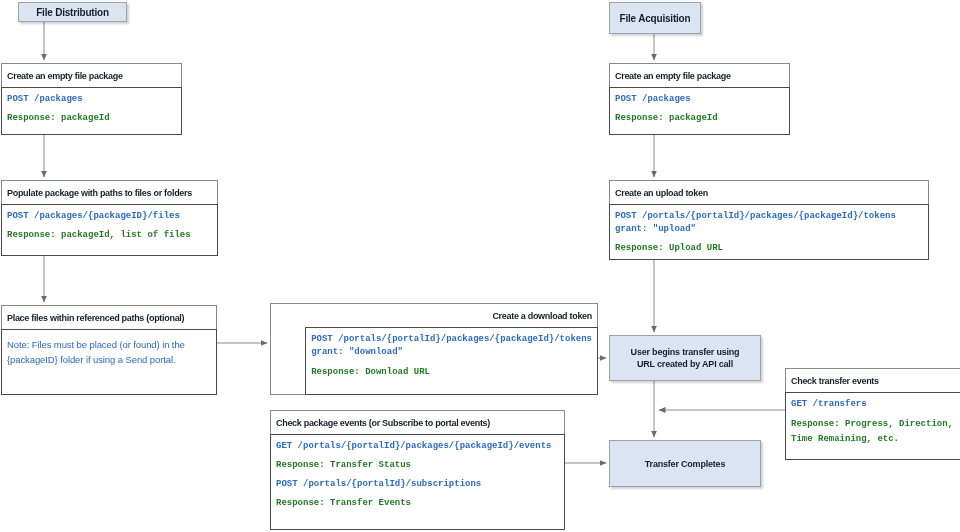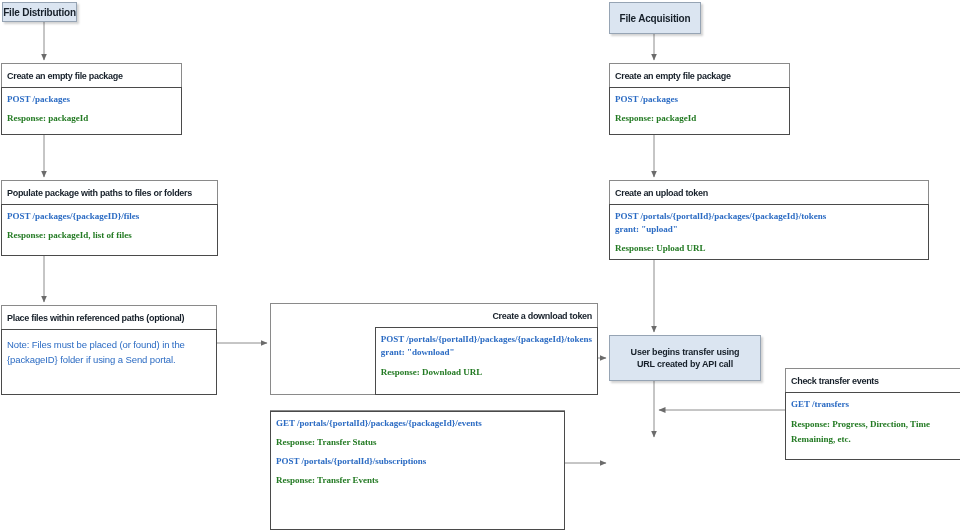--- a/index.html
+++ b/index.html
@@ -26,21 +26,21 @@
   }
   .box-title {
     flex:0 0 auto; font-size:9px; font-weight:bold; letter-spacing:-0.3px;
     color:#17202a; padding:7px 5px 6px 5px; white-space:nowrap; overflow:hidden;
   }
   .box-body {
     flex:1 1 auto; background:#ffffff; border:1px solid #4a4a4a;
     margin:0 -1px -1px -1px; padding:5px 5px 3px 5px; overflow:hidden;
   }
   .code {
-    font-family:Liberation Serif, serif;
+    font-family:Liberation Mono, monospace;
     font-size:9px; font-weight:bold; line-height:13px;
     margin:0 0 6px 0; white-space:pre;
   }
   .code.wrap { white-space:normal; line-height:15px; }
   .code-group { margin:0 0 6px 0; }
   .code-group .code { margin:0; }
   .gap { margin-top:7px; }
   .blue  { color:#2b6bc3; }
   .green { color:#237a23; }
   .note {
@@ -65,21 +65,21 @@
     <line x1="216" y1="343" x2="267" y2="343" stroke="#8c8c8c" marker-end="url(#arr)"></line>
     <line x1="565" y1="358" x2="606" y2="358" stroke="#8c8c8c" marker-end="url(#arr)"></line>
     <line x1="654" y1="22" x2="654" y2="60" stroke="#8c8c8c" marker-end="url(#arr)"></line>
     <line x1="654" y1="135" x2="654" y2="177" stroke="#8c8c8c" marker-end="url(#arr)"></line>
     <line x1="654" y1="260" x2="654" y2="332" stroke="#8c8c8c" marker-end="url(#arr)"></line>
     <line x1="654" y1="381" x2="654" y2="437" stroke="#8c8c8c" marker-end="url(#arr)"></line>
     <line x1="785" y1="410" x2="659" y2="410" stroke="#8c8c8c" marker-end="url(#arr)"></line>
     <line x1="565" y1="463" x2="606" y2="463" stroke="#8c8c8c" marker-end="url(#arr)"></line>
   </svg>
 
-  <div class="hl-box hl-tag" style="left:2px; top:2px; width:75px; height:20px;">File Distribution</div>
+  <div class="hl-box hl-tag" style="left:18px; top:2px; width:109px; height:20px;">File Distribution</div>
   <div class="hl-box hl-tag" style="left:609px; top:2px; width:92px; height:32px;">File Acquisition</div>
 
   <div class="api-box" style="left:1px; top:63px; width:181px; height:72px;">
     <div class="box-title">Create an empty file package</div>
     <div class="box-body">
       <div class="code blue">POST /packages</div>
       <div class="code green">Response: packageId</div>
     </div>
   </div>
 
@@ -103,20 +103,21 @@
     <div class="box-body">
       <div class="code-group">
         <div class="code blue">POST /portals/{portalId}/packages/{packageId}/tokens</div>
         <div class="code blue">grant: "download"</div>
       </div>
       <div class="code green gap">Response: Download URL</div>
     </div>
   </div>
 
   <div class="api-box" style="left:270px; top:410px; width:295px; height:120px;">
+    <div class="box-title">Check package events (or Subscribe to portal events)</div>
     <div class="box-body">
       <div class="code blue">GET /portals/{portalId}/packages/{packageId}/events</div>
       <div class="code green">Response: Transfer Status</div>
       <div class="code blue">POST /portals/{portalId}/subscriptions</div>
       <div class="code green">Response: Transfer Events</div>
     </div>
   </div>
 
   <div class="api-box" style="left:609px; top:63px; width:181px; height:72px;">
     <div class="box-title">Create an empty file package</div>
@@ -142,14 +143,17 @@
   </div>
 
   <div class="api-box" style="left:785px; top:368px; width:192px; height:92px;">
     <div class="box-title">Check transfer events</div>
     <div class="box-body">
       <div class="code blue">GET /transfers</div>
       <div class="code green wrap">Response: Progress, Direction, Time Remaining, etc.</div>
     </div>
   </div>
 
+  <div class="hl-box" style="left:609px; top:440px; width:152px; height:47px;">
+    <div class="hl-label">Transfer Completes</div>
+  </div>
 
 </div>
 
 </body></html>

